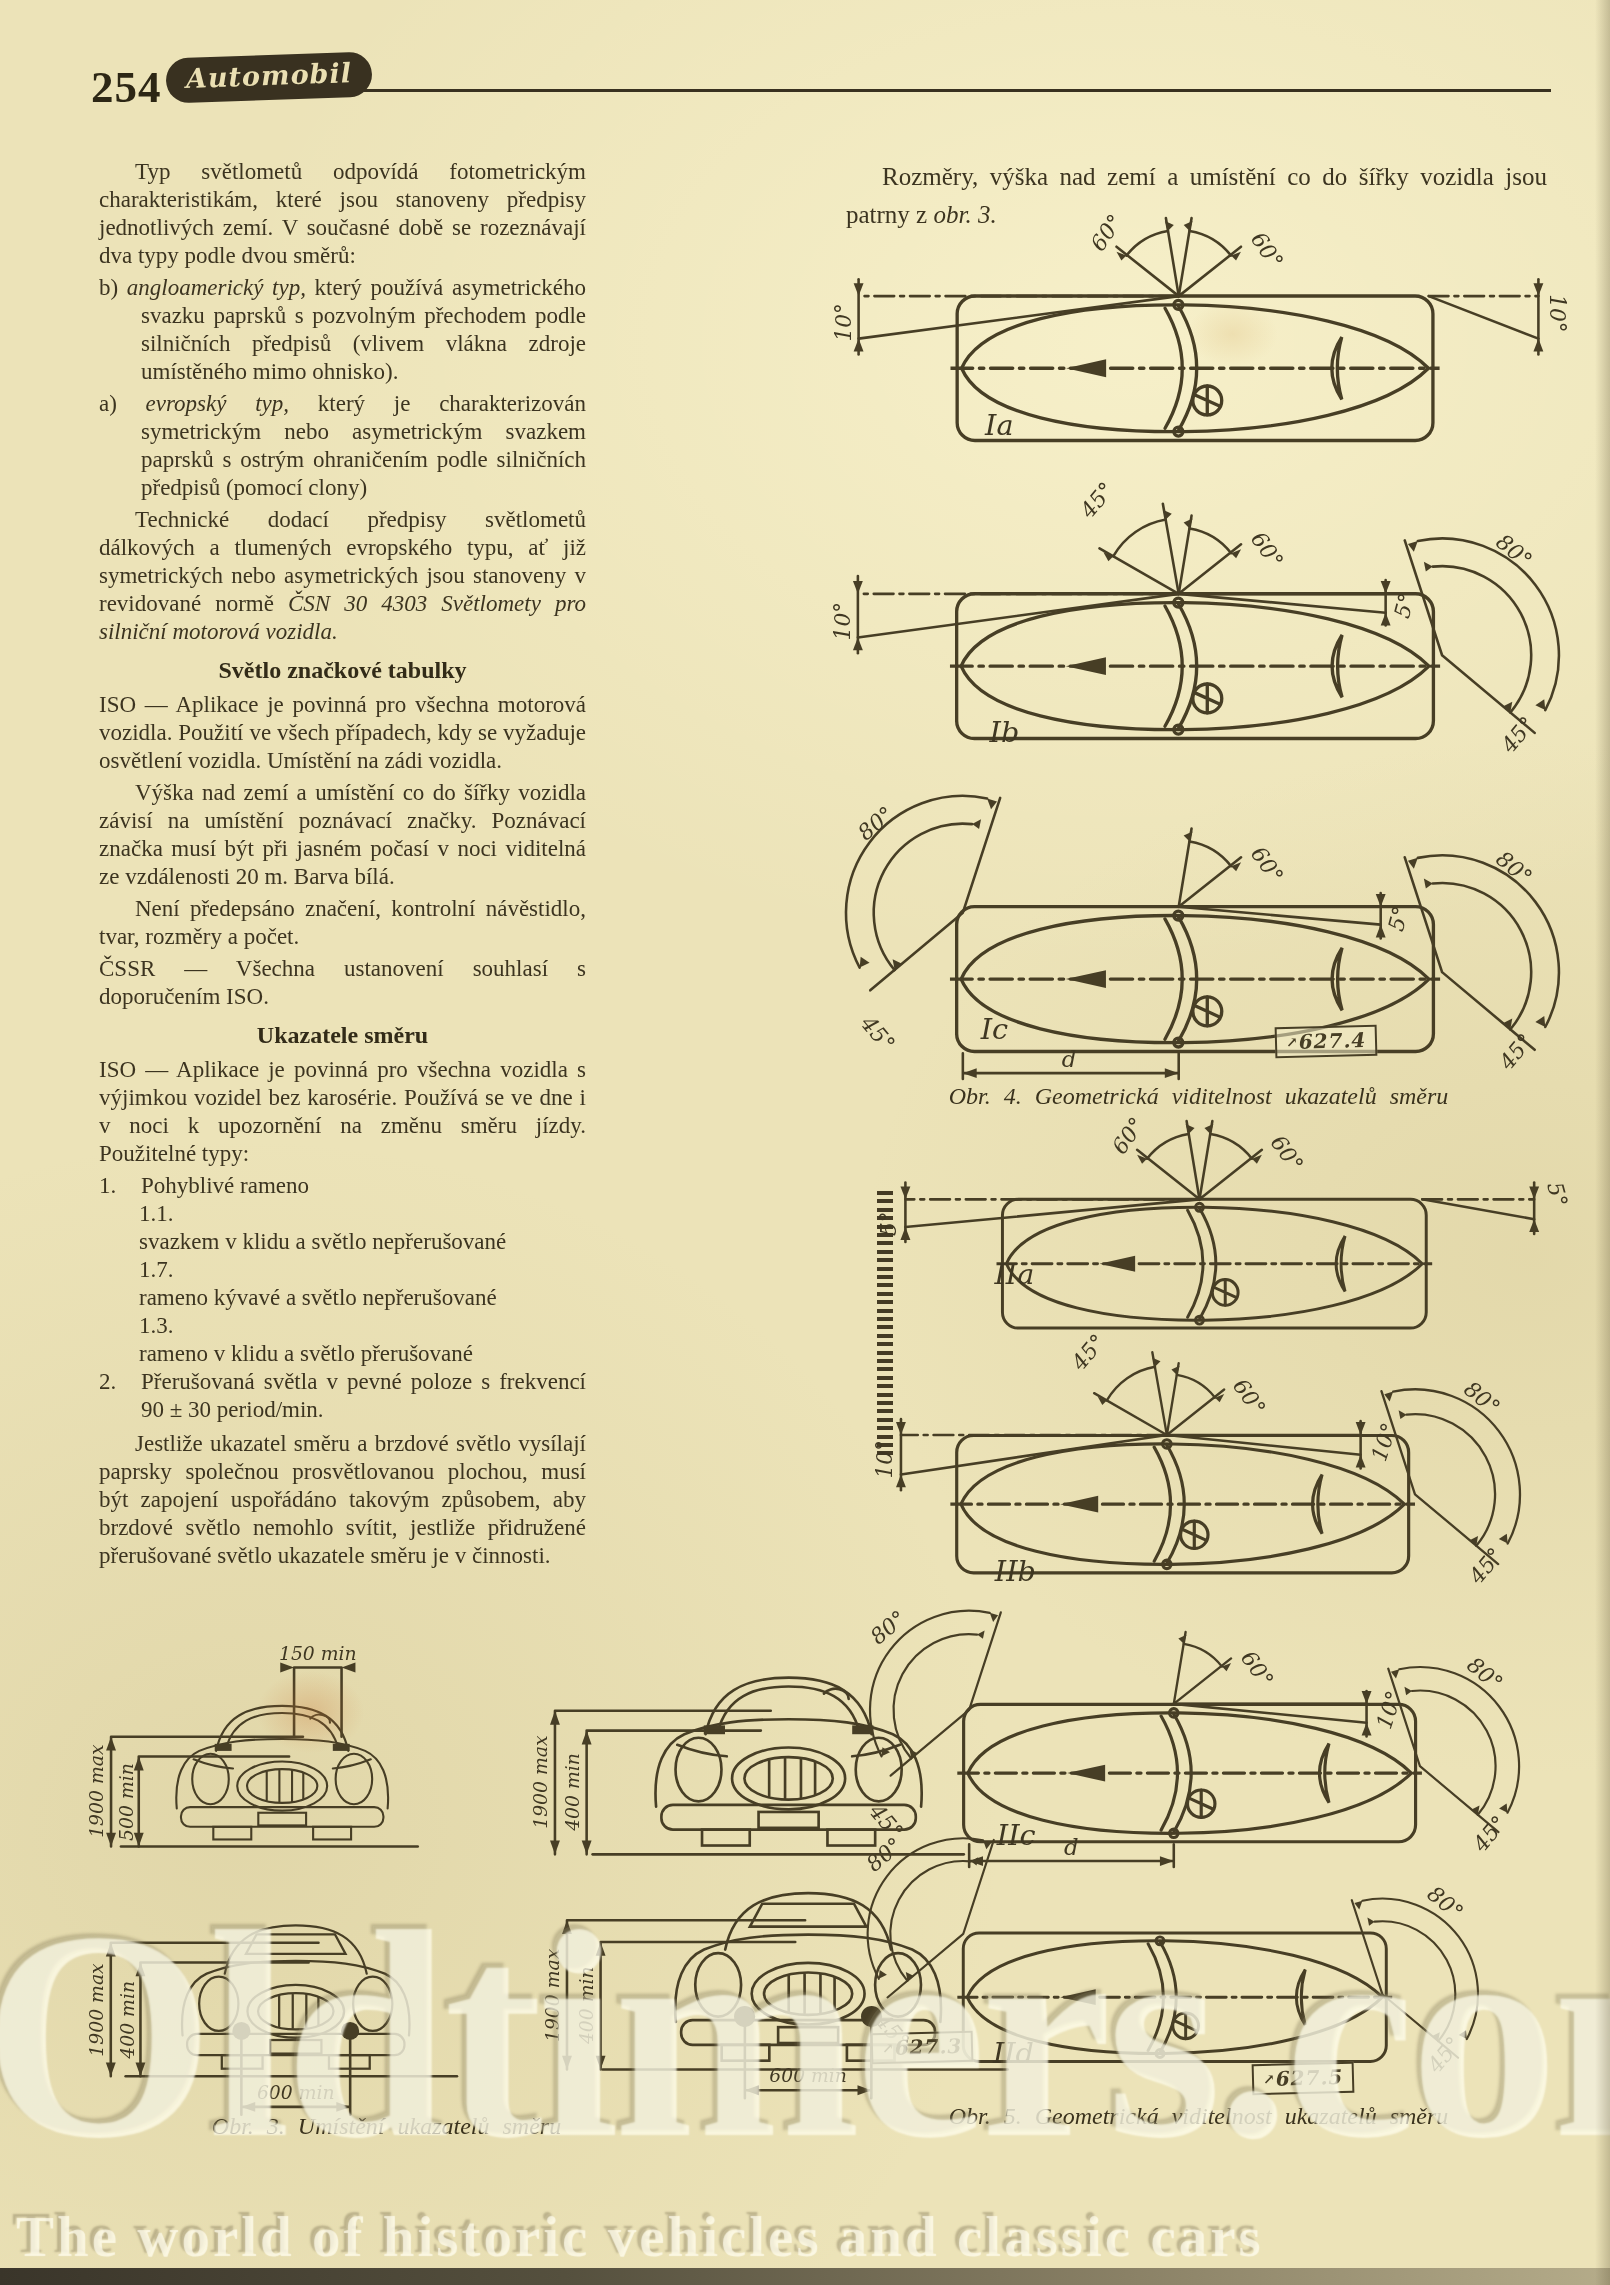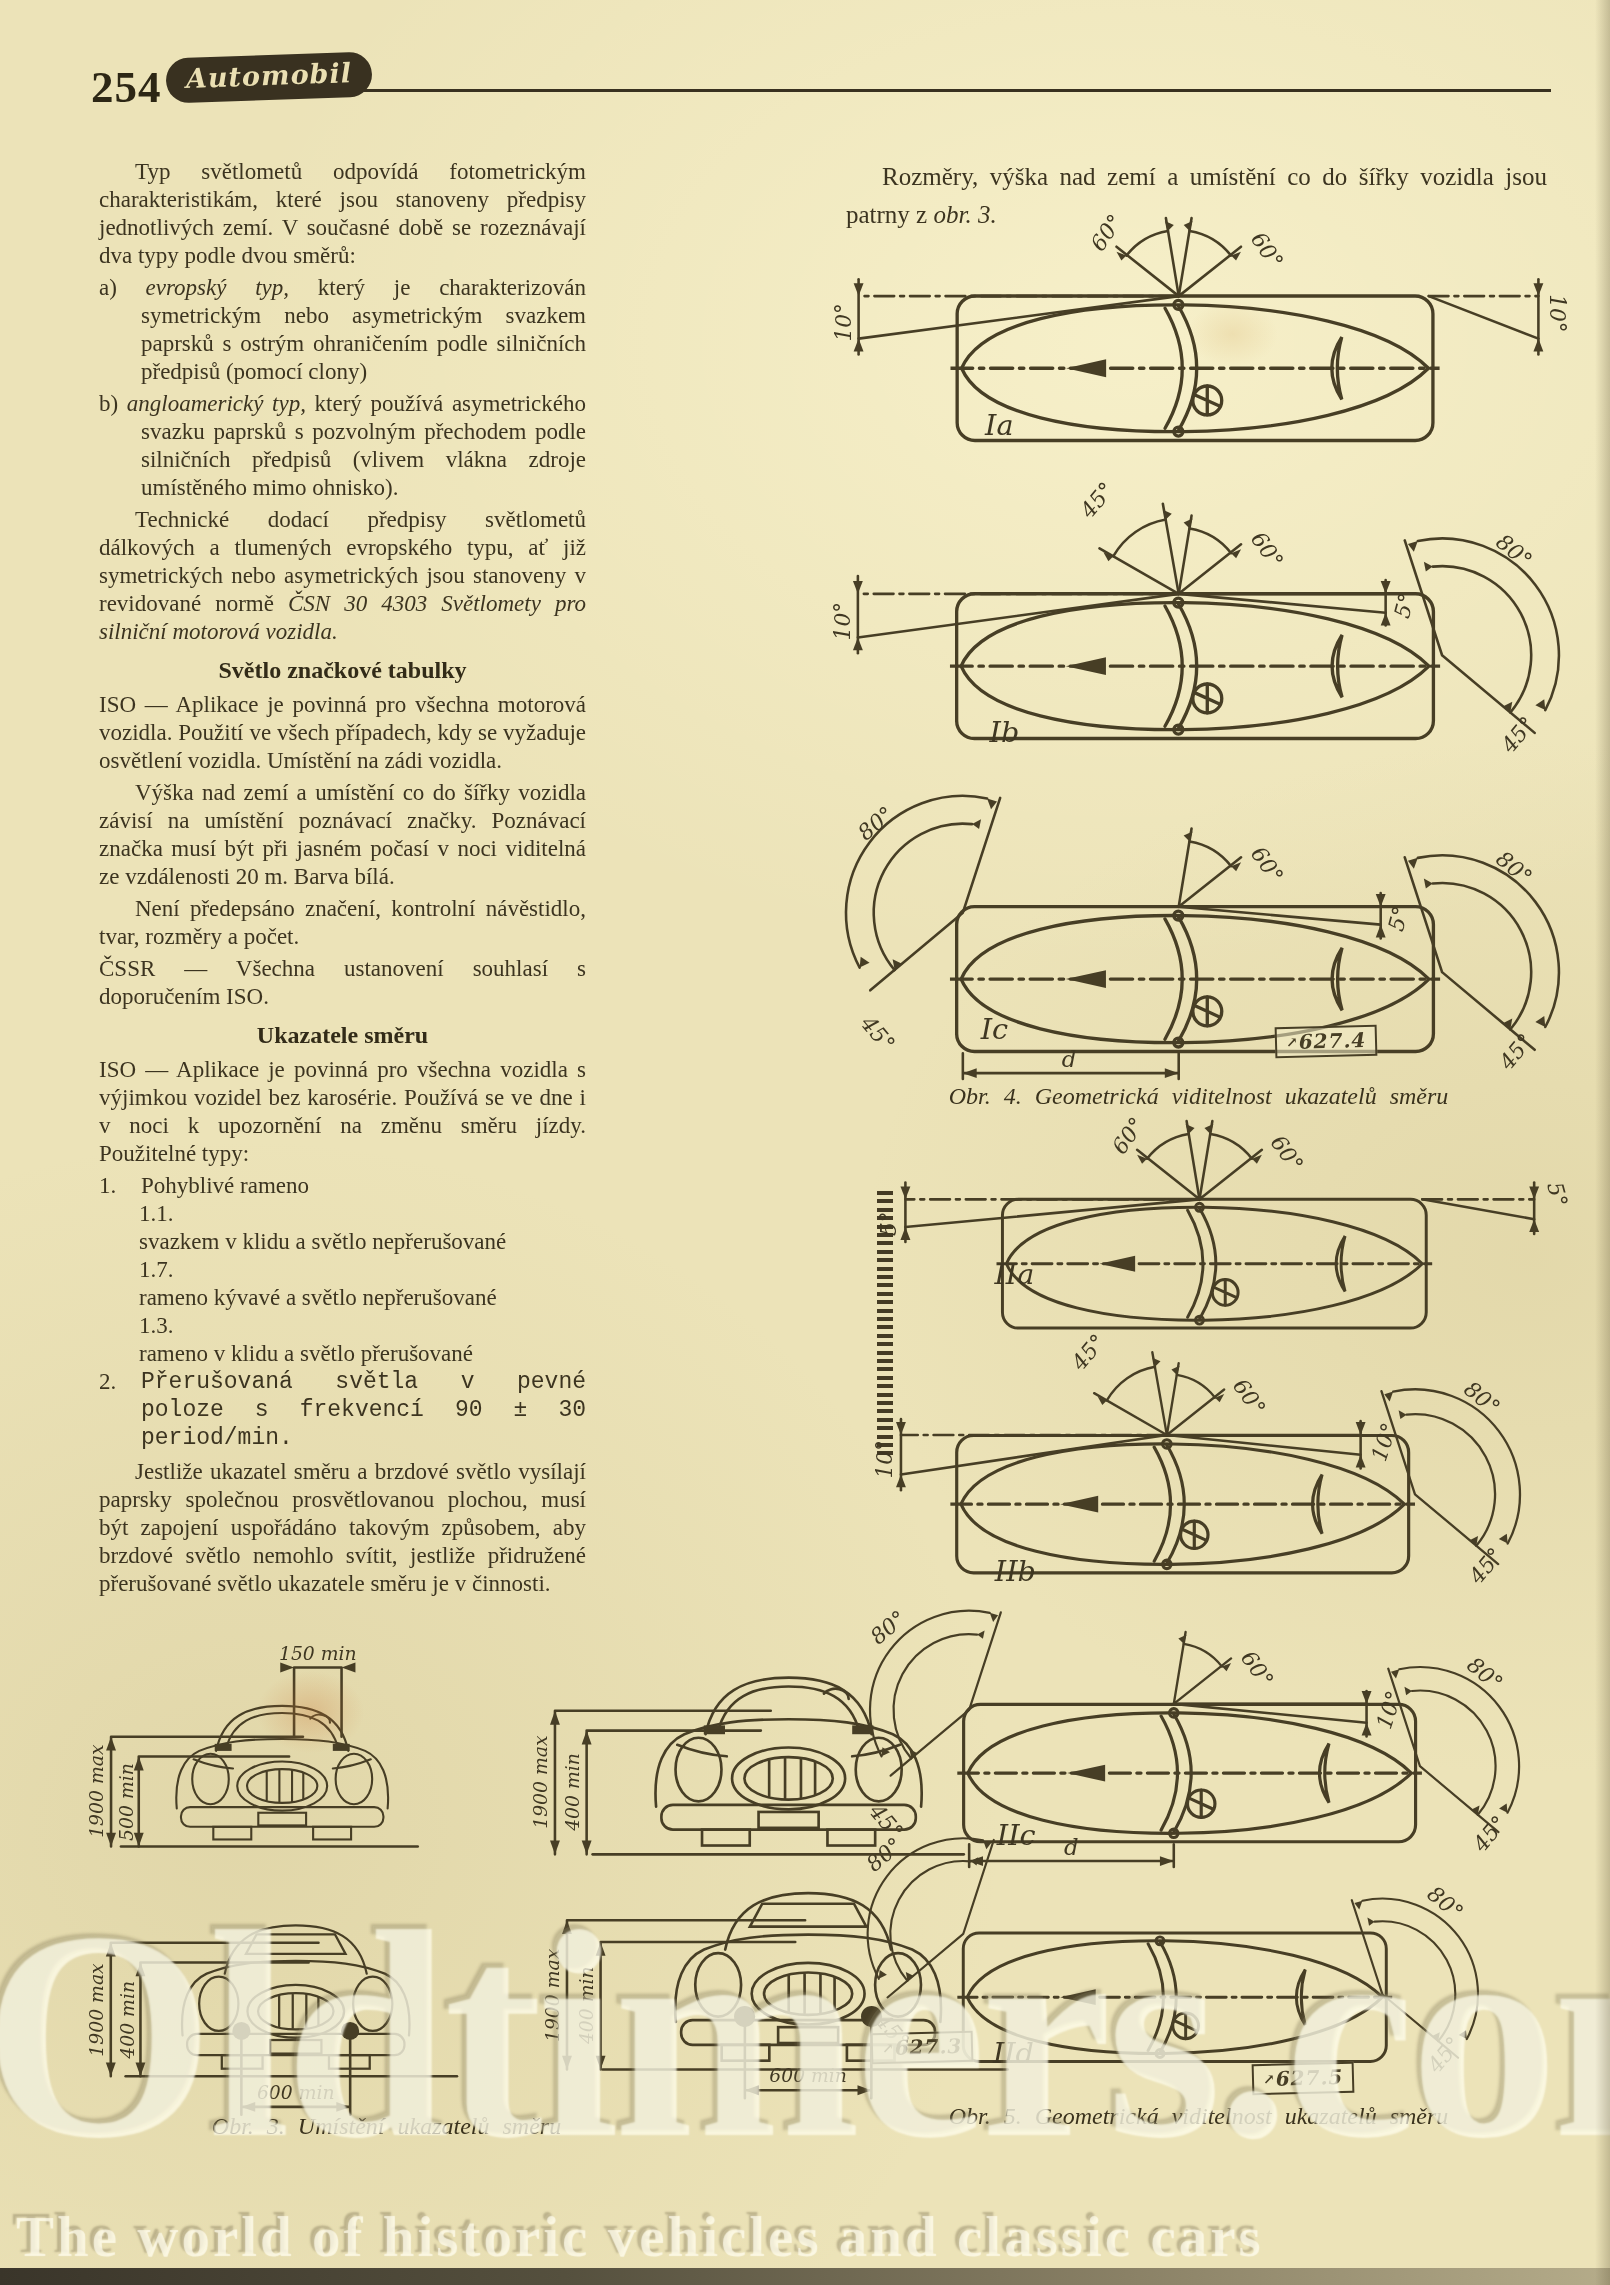--- a/index.html
+++ b/index.html
@@ -25,21 +25,21 @@
   
   .col{ text-align:justify; }
   .col p{margin:0 0 4px 0;}
   .col .ind{text-indent:36px;}
   .col h3{ text-align:center; font-size:24px; margin:10px 0 7px 0; color:#322b18;}
   .hang{ margin-left:42px !important; text-indent:-42px !important;}
   .li{display:flex; margin:0;}
   .li .n1{width:42px; flex:none;}
   .li.sub{padding-left:40px;flex-direction:column;}
   .li.sub .n1{width:61px;}
-  .li .wrapind{display:block;font-family:Liberation Mono, monospace;}
+  .li .wrapind{display:block;}
   i.t{}
   
   .caption{ font-style:italic; font-size:24px; text-align:center; word-spacing:7px; color:#3a321d;}
   .stamp{
     border:2.5px solid #473e25; color:#473e25; background:rgba(243,236,200,0.55);
     font-family:"DejaVu Serif",serif; font-style:italic; font-weight:bold; font-size:20px;
     padding:1px 9px 2px 9px; transform:rotate(-1.5deg); letter-spacing:1px; white-space:nowrap;
   }
   .stamp .mk{font-size:14px; vertical-align:2px;}
   
@@ -157,22 +157,22 @@
       </symbol>
     </defs>
   </svg>
 
   <div class="abs pagenum" style="left:91px;top:61px;">254</div>
   <div class="abs logo" style="left:166px;top:55px;">Automobil</div>
   <div class="abs hrule" style="left:323px;top:89px;width:1228px;"></div>
 
   <div class="abs col" style="left:99px;top:158px;width:487px;font-size:23px;line-height:28px;">
     <p class="ind">Typ světlometů odpovídá fotometrickým charakteristikám, které jsou stanoveny předpisy jednotlivých zemí. V současné době se rozeznávají dva typy podle dvou směrů:</p>
+    <p class="hang"><span>b)</span> <i class="t">angloamerický typ,</i> <span>který používá asymetrického svazku paprsků s pozvolným přechodem podle silničních předpisů (vlivem vlákna zdroje umístěného mimo ohnisko).</span></p>
     <p class="hang"><span>a)</span> <i class="t">evropský typ,</i> <span>který je charakterizován symetrickým nebo asymetrickým svazkem paprsků s ostrým ohraničením podle silničních předpisů (pomocí clony)</span></p>
-    <p class="hang"><span>b)</span> <i class="t">angloamerický typ,</i> <span>který používá asymetrického svazku paprsků s pozvolným přechodem podle silničních předpisů (vlivem vlákna zdroje umístěného mimo ohnisko).</span></p>
     <p class="ind"><span>Technické dodací předpisy světlometů dálkových a tlumených evropského typu, ať již symetrických nebo asymetrických jsou stanoveny v revidované normě</span> <i class="t">ČSN 30 4303 Světlomety pro silniční motorová vozidla.</i></p>
     <h3>Světlo značkové tabulky</h3>
     <p>ISO — Aplikace je povinná pro všechna motorová vozidla. Použití ve všech případech, kdy se vyžaduje osvětlení vozidla. Umístění na zádi vozidla.</p>
     <p class="ind">Výška nad zemí a umístění co do šířky vozidla závisí na umístění poznávací značky. Poznávací značka musí být při jasném počasí v noci viditelná ze vzdálenosti 20 m. Barva bílá.</p>
     <p class="ind">Není předepsáno značení, kontrolní návěstidlo, tvar, rozměry a počet.</p>
     <p>ČSSR — Všechna ustanovení souhlasí s doporučením ISO.</p>
     <h3>Ukazatele směru</h3>
     <p>ISO — Aplikace je povinná pro všechna vozidla s výjimkou vozidel bez karosérie. Používá se ve dne i v noci k upozornění na změnu směru jízdy. Použitelné typy:</p>
     <div class="li">
         <span class="n1">1.</span>

